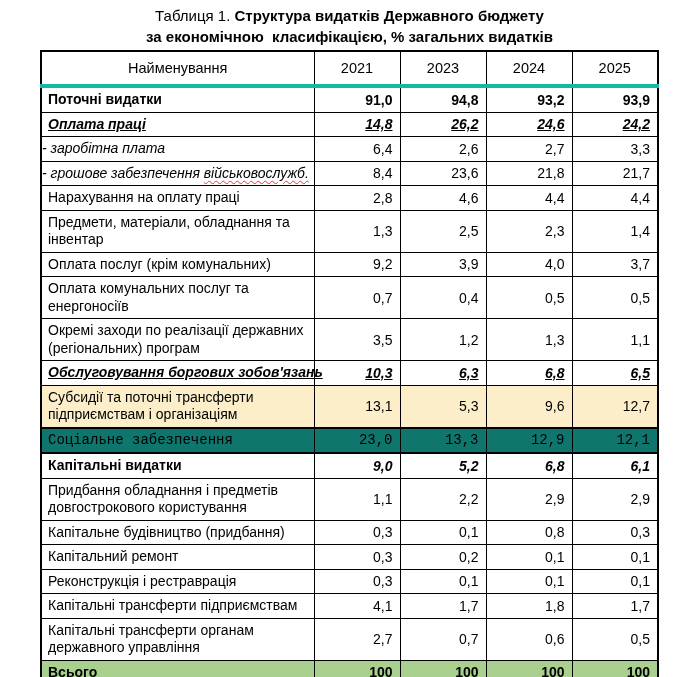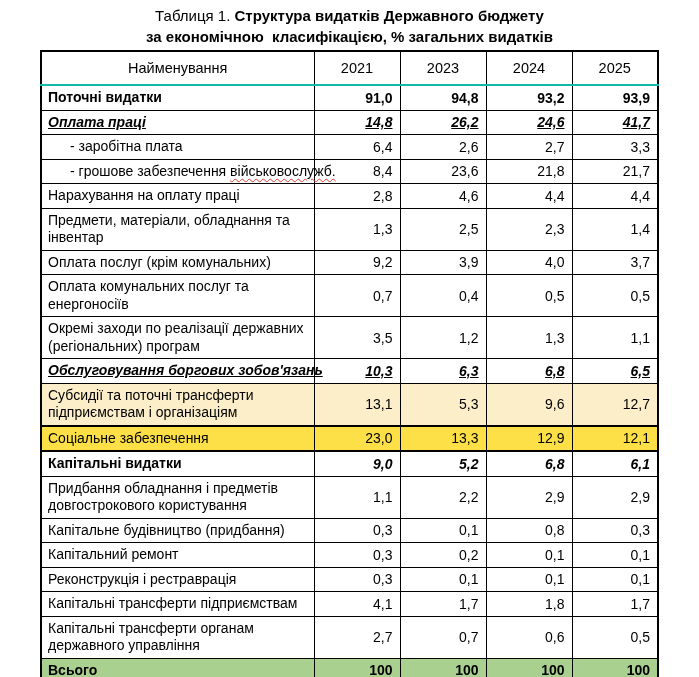--- a/index.html
+++ b/index.html
@@ -34,48 +34,49 @@
   col.c-year { width: 86px; }
 
   th, td {
     border: 1px solid #000;
     font-size: 14px;
     vertical-align: middle;
   }
   thead th {
     font-weight: normal;
     text-align: center;
-    border-bottom: 2px solid #14b8a6;
+    border-bottom: 4px solid #14b8a6;
     padding: 8px 2px;
     font-size: 14.5px;
   }
   td.name {
     text-align: left;
     padding: 3px 2px 3px 6px;
     line-height: 17.5px;
   }
   td.val {
     text-align: right;
     padding: 3px 7px 3px 2px;
   }
 
   tr.b td { font-weight: bold; }
   tr.b td.name, tr.bi td.name, tr.cap td.name { white-space: nowrap; }
   tr.bi td { font-weight: bold; font-style: italic; text-decoration: underline; }
   tr.cap td.name { font-weight: bold; }
   tr.cap td.val { font-weight: bold; font-style: italic; }
   tr.total td { font-weight: bold; }
 
-  td.sub { padding-left: 28px; white-space: nowrap; }
+  td.sub { padding-left: 0; white-space: nowrap; font-style: italic; }
 
   tr.bg-yellow td { background: #FBEEC9; }
   tr.bg-blue td {
-    background: #fde047;
+    background: #0f766e;
     border-top: 2px solid #000;
     border-bottom: 2px solid #000;
+    font-family: Liberation Mono, monospace;
   }
   tr.bg-green td { background: #A9D08E; }
 
   .wavy {
     text-decoration: underline;
     text-decoration-style: wavy;
     text-decoration-color: #e23b2e;
     text-decoration-thickness: 1px;
     text-underline-offset: 2px;
   }
@@ -110,21 +111,21 @@
           <td class="val">91,0</td>
           <td class="val">94,8</td>
           <td class="val">93,2</td>
           <td class="val">93,9</td>
         </tr>
         <tr class="bi">
           <td class="name"><span>Оплата праці</span></td>
           <td class="val">14,8</td>
           <td class="val">26,2</td>
           <td class="val">24,6</td>
-          <td class="val">41,7</td>
+          <td class="val">24,2</td>
         </tr>
         <tr>
           <td class="name sub"><span>- заробітна плата</span></td>
           <td class="val">6,4</td>
           <td class="val">2,6</td>
           <td class="val">2,7</td>
           <td class="val">3,3</td>
         </tr>
         <tr>
           <td class="name sub"><span>- грошове забезпечення </span><span class="wavy">військовослужб.</span></td>

